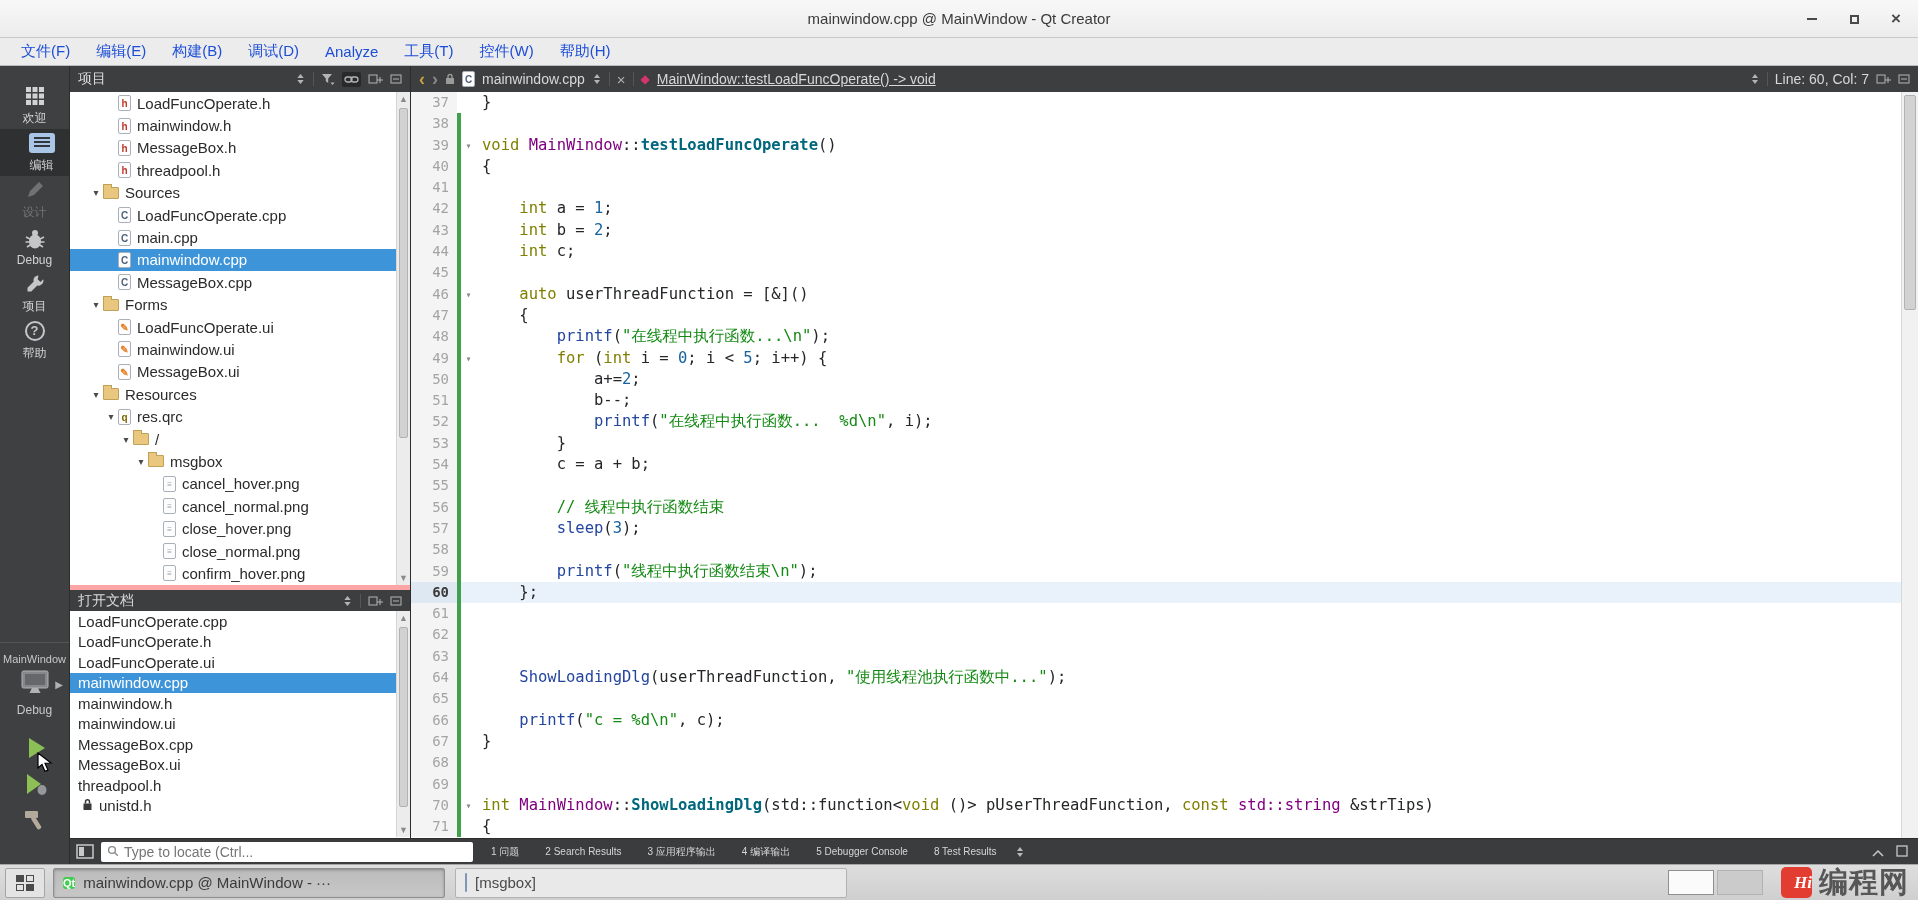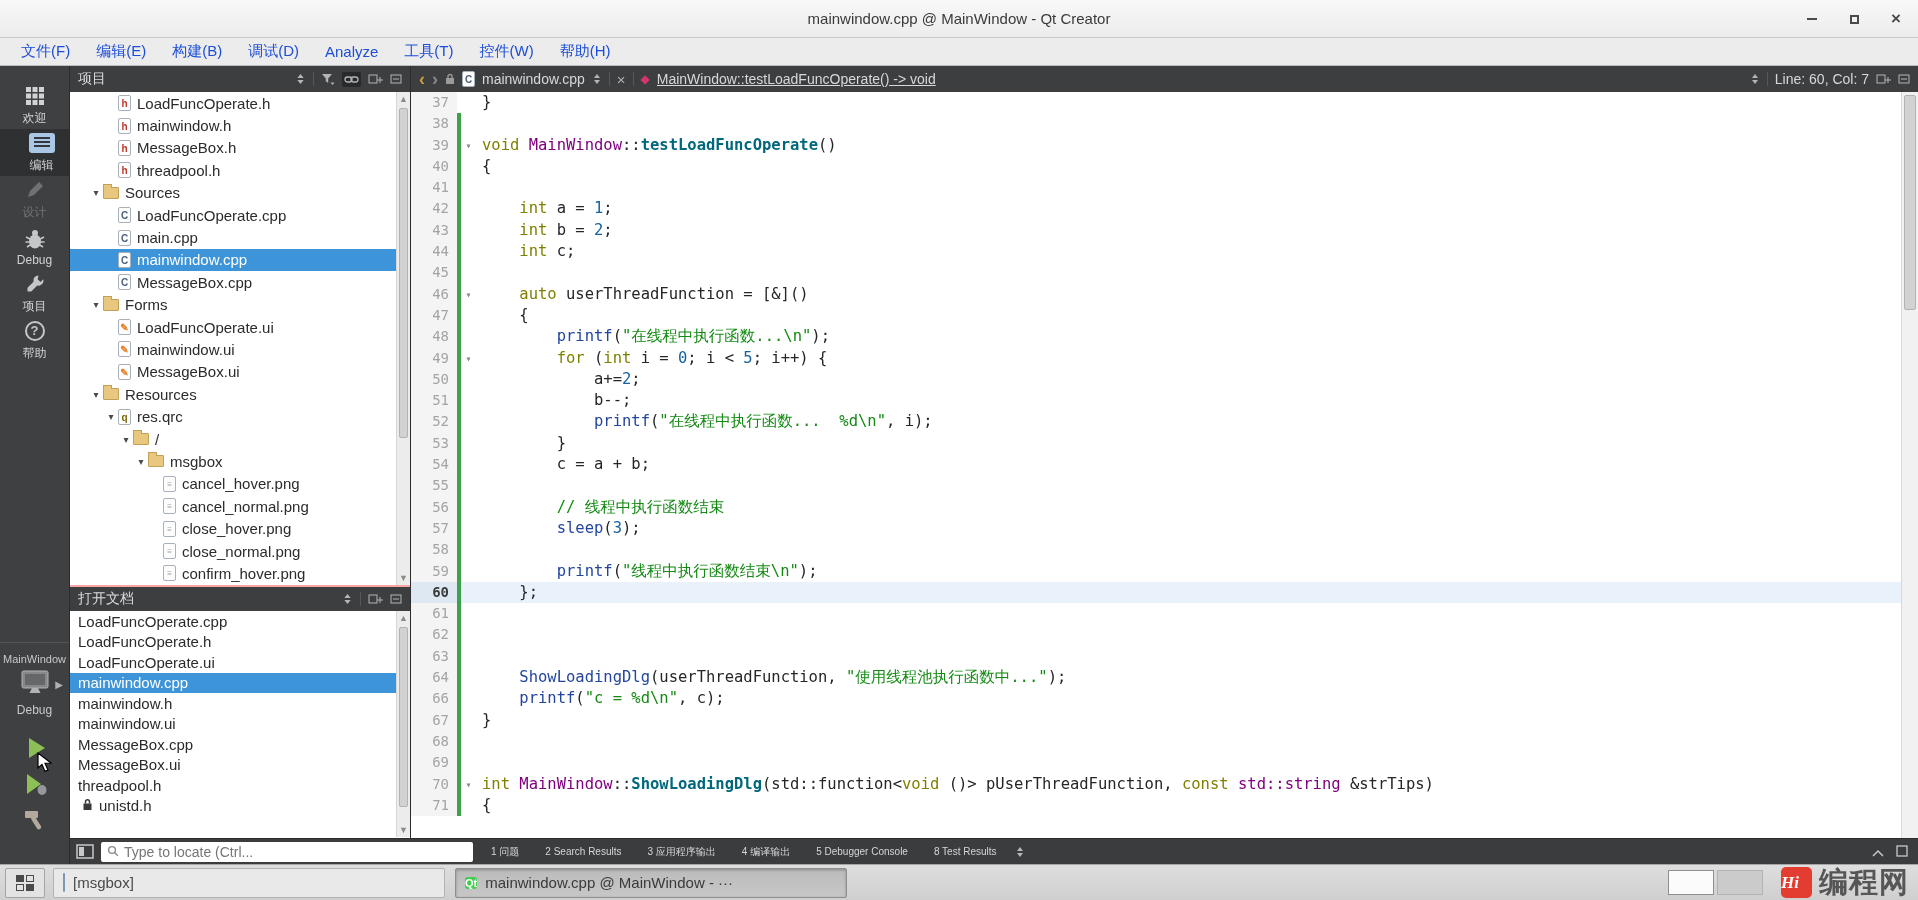--- a/index.html
+++ b/index.html
@@ -122,21 +122,21 @@
   .task.inactive { background:#e9e9e9; border:1px solid #b2b2b2; color:#4a4a4a; }
   .qt { width:20px; height:20px; border-radius:3px; background:#41cd52; color:#fff;
     font:bold 11px/20px "Liberation Sans",sans-serif; text-align:center; flex:0 0 auto; }
   .mb-ic { width:18px; height:18px; background:#a9c0dc; border:1px solid #7d97b5; border-radius:2px;
     flex:0 0 auto; background-image:repeating-linear-gradient(#0000 0 3px,#ffffff88 3px 5px); }
   .pager { margin-left:auto; display:flex; gap:3px; margin-right:10px; }
   .pcell { width:46px; height:25px; background:#fbfbfb; border:1px solid #8f8f8f; }
   .pcell.dim { background:#cbcbcb; border-color:#b2b2b2; }
   .logo { display:flex; align-items:center; gap:7px; margin-right:4px; }
   .logo-badge { width:31px; height:31px; border-radius:5px; background:#e23d30; color:#fff;
-    font:italic bold 17px/31px "Liberation Serif",serif; text-align:left; }
+    font:italic bold 17px/31px "Liberation Serif",serif; text-align:right; }
   .logo-text { font-weight:bold; font-size:29px; color:#565656; letter-spacing:1px; }
 
   .cursor { position:absolute; left:36px; top:752px; z-index:50; }
 </style>
 </head>
 <body>
 
 <div class="app">
 
   <div class="titlebar">
@@ -447,21 +447,21 @@
             <span class="fic fic-png">≡</span>
           </span>
           <span>confirm_hover.png</span>
         </div>
         <div class="vscroll">
           <span class="sarr" style="top: 0px;">▲</span>
           <span class="sarr" style="bottom: 0px;">▼</span>
           <div class="sthumb" style="top: 16px; height: 330px;"></div>
         </div>
       </div>
-    <div class="phead" style="border-top:2px solid #fca5a5;">
+    <div class="phead" style="border-top:5px solid #fca5a5;">
       <span class="ptitle">打开文档</span>
       <span id="docicons" style="display:flex;align-items:center;gap:7px;">
           <span class="hic">
             <svg width="11" height="12" viewBox="0 0 11 12">
               <path d="M5.5 1l3.2 4H2.3zM5.5 11L2.3 7h6.4z" fill="currentColor"></path>
             </svg>
           </span>
           <span class="hdiv"></span>
           <span class="hic">
             <svg width="15" height="12" viewBox="0 0 15 12">
@@ -584,20 +584,21 @@
         <div class="crow"><span class="ln">55</span><span class="vcsbar on"></span><span class="foldc"></span><span class="ctext"></span></div>
         <div class="crow"><span class="ln">56</span><span class="vcsbar on"></span><span class="foldc"></span><span class="ctext"><span class="sm">        // 线程中执行函数结束</span></span></div>
         <div class="crow"><span class="ln">57</span><span class="vcsbar on"></span><span class="foldc"></span><span class="ctext"><span class="spn">        </span><span class="sc">sleep</span><span class="spn">(</span><span class="sn">3</span><span class="spn">);</span></span></div>
         <div class="crow"><span class="ln">58</span><span class="vcsbar on"></span><span class="foldc"></span><span class="ctext"></span></div>
         <div class="crow"><span class="ln">59</span><span class="vcsbar on"></span><span class="foldc"></span><span class="ctext"><span class="spn">        </span><span class="sc">printf</span><span class="spn">(</span><span class="ss">"线程中执行函数结束\n"</span><span class="spn">);</span></span></div>
         <div class="crow cur"><span class="ln">60</span><span class="vcsbar on"></span><span class="foldc"></span><span class="ctext"><span class="spn">    };</span></span></div>
         <div class="crow"><span class="ln">61</span><span class="vcsbar on"></span><span class="foldc"></span><span class="ctext"></span></div>
         <div class="crow"><span class="ln">62</span><span class="vcsbar on"></span><span class="foldc"></span><span class="ctext"></span></div>
         <div class="crow"><span class="ln">63</span><span class="vcsbar on"></span><span class="foldc"></span><span class="ctext"></span></div>
         <div class="crow"><span class="ln">64</span><span class="vcsbar on"></span><span class="foldc"></span><span class="ctext"><span class="spn">    </span><span class="sc">ShowLoadingDlg</span><span class="spn">(userThreadFunction, </span><span class="ss">"使用线程池执行函数中..."</span><span class="spn">);</span></span></div>
+        <div class="crow"><span class="ln">65</span><span class="vcsbar on"></span><span class="foldc"></span><span class="ctext"></span></div>
         <div class="crow"><span class="ln">66</span><span class="vcsbar on"></span><span class="foldc"></span><span class="ctext"><span class="spn">    </span><span class="sc">printf</span><span class="spn">(</span><span class="ss">"c = %d\n"</span><span class="spn">, c);</span></span></div>
         <div class="crow"><span class="ln">67</span><span class="vcsbar on"></span><span class="foldc"></span><span class="ctext"><span class="spn">}</span></span></div>
         <div class="crow"><span class="ln">68</span><span class="vcsbar on"></span><span class="foldc"></span><span class="ctext"></span></div>
         <div class="crow"><span class="ln">69</span><span class="vcsbar on"></span><span class="foldc"></span><span class="ctext"></span></div>
         <div class="crow"><span class="ln">70</span><span class="vcsbar on"></span><span class="foldc">▾</span><span class="ctext"><span class="sk">int</span><span class="spn"> </span><span class="st">MainWindow</span><span class="spn">::</span><span class="sf">ShowLoadingDlg</span><span class="spn">(std::function&lt;</span><span class="sk">void</span><span class="spn"> ()&gt; pUserThreadFunction, </span><span class="sk">const</span><span class="spn"> </span><span class="st">std::string</span><span class="spn"> &amp;strTips)</span></span></div>
         <div class="crow"><span class="ln">71</span><span class="vcsbar on"></span><span class="foldc"></span><span class="ctext"><span class="spn">{</span></span></div>
       </div>
     <div class="edsb">
         <div class="sthumb"></div>
       </div>
@@ -649,27 +650,27 @@
   <div class="taskbar">
     <span class="wsbtn">
       <svg width="22" height="20" viewBox="0 0 22 20">
           <rect x="2" y="2" width="8" height="7" fill="#4a4a4a"></rect>
           <rect x="12.5" y="2.5" width="7" height="6" fill="none" stroke="#4a4a4a"></rect>
           <rect x="2.5" y="11.5" width="7" height="6" fill="none" stroke="#4a4a4a"></rect>
           <rect x="12" y="11" width="8" height="7" fill="#4a4a4a"></rect>
         </svg>
     </span>
     <span id="tasks" style="display:flex;gap:10px;">
+        <span class="task active">
+          <span><span class="qt">Qt</span></span>
+          <span>mainwindow.cpp @ MainWindow - ···</span>
+        </span>
         <span class="task inactive">
           <span><span class="mb-ic"></span></span>
           <span>[msgbox]</span>
-        </span>
-        <span class="task active">
-          <span><span class="qt">Qt</span></span>
-          <span>mainwindow.cpp @ MainWindow - ···</span>
         </span>
       </span>
     <span class="pager">
       <span class="pcell"></span>
       <span class="pcell dim"></span>
     </span>
     <span class="logo">
       <span class="logo-badge">Hi</span>
       <span class="logo-text">编程网</span>
     </span>

